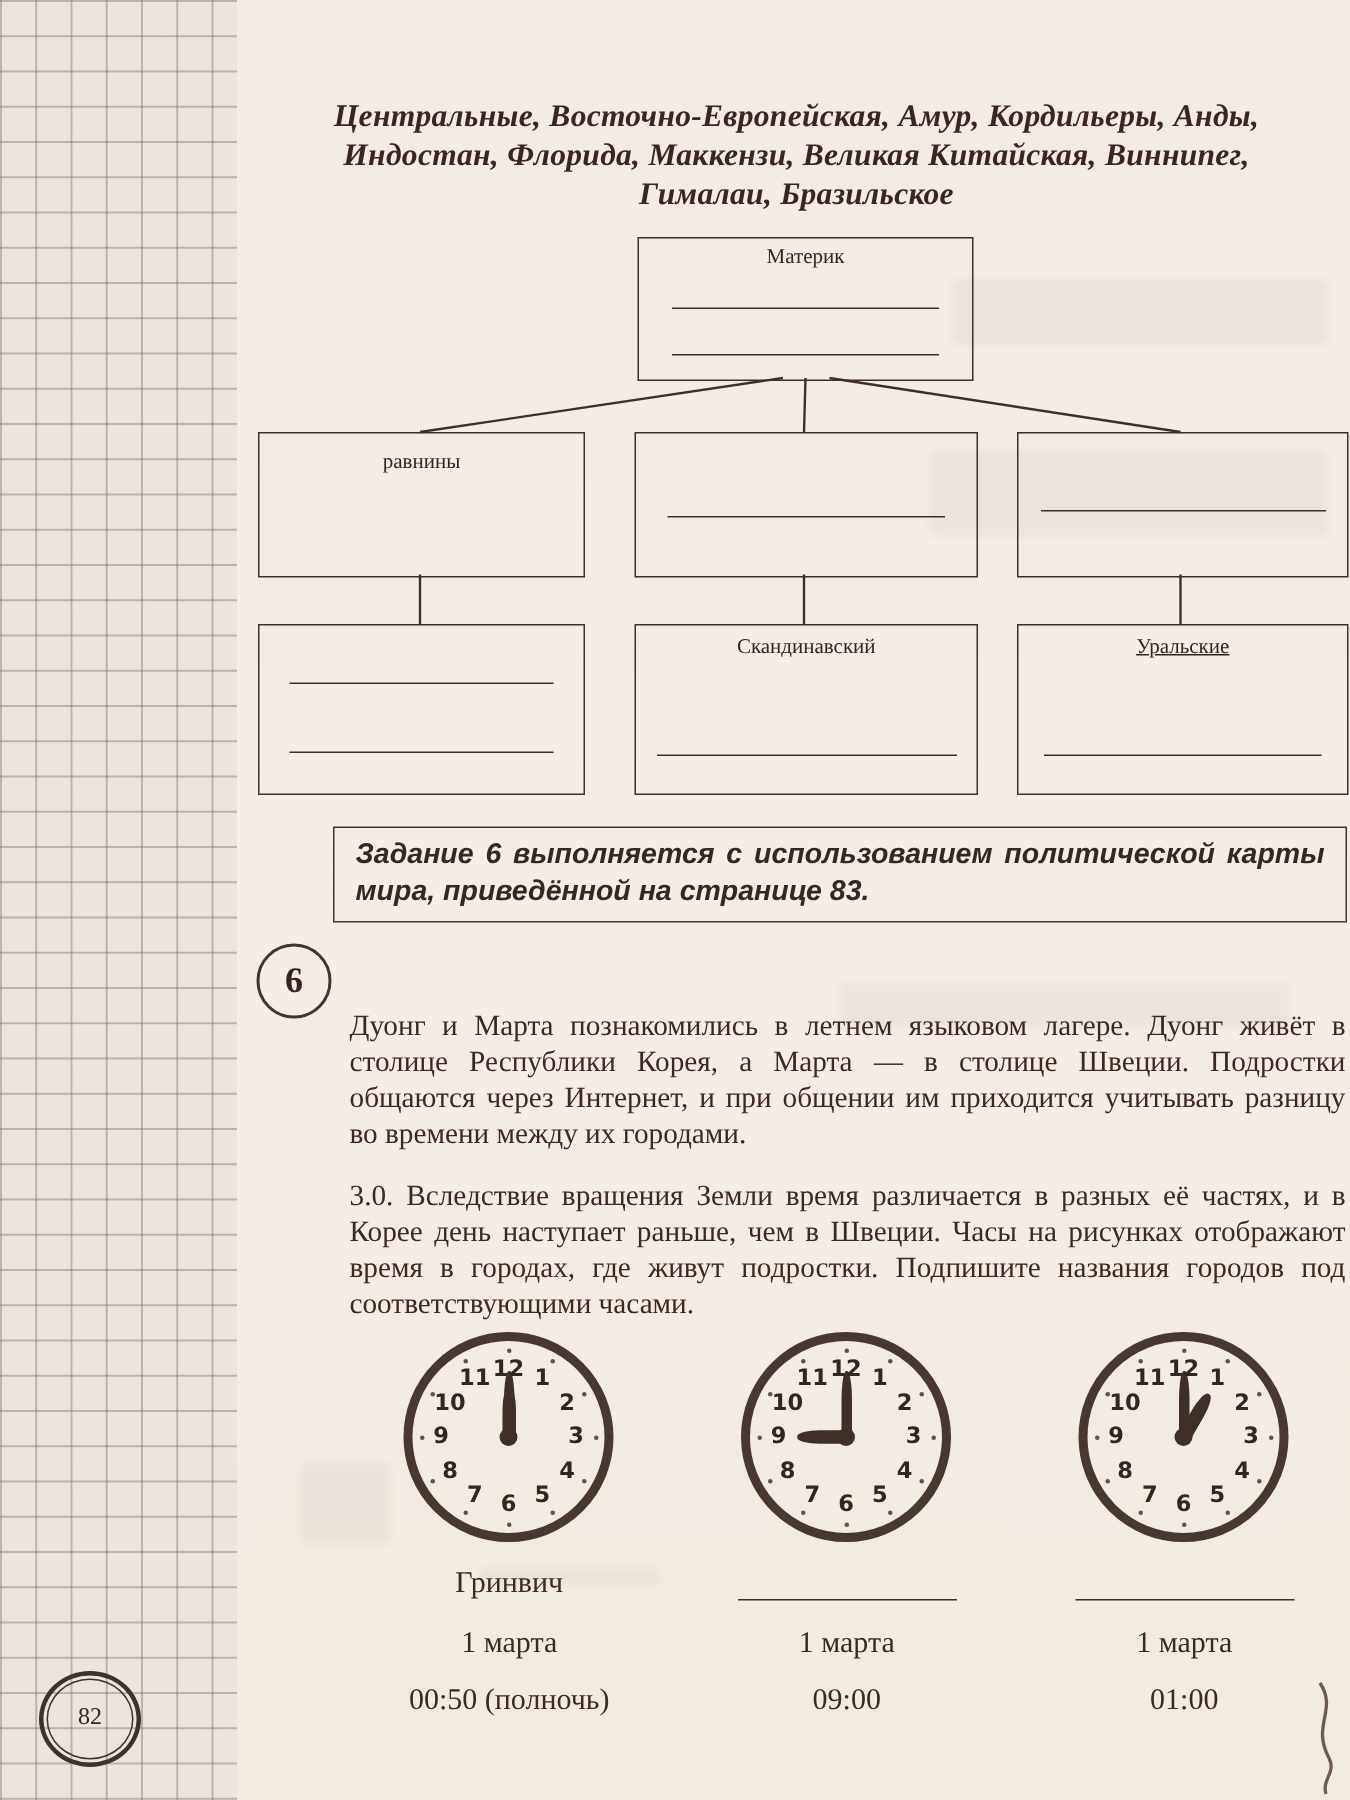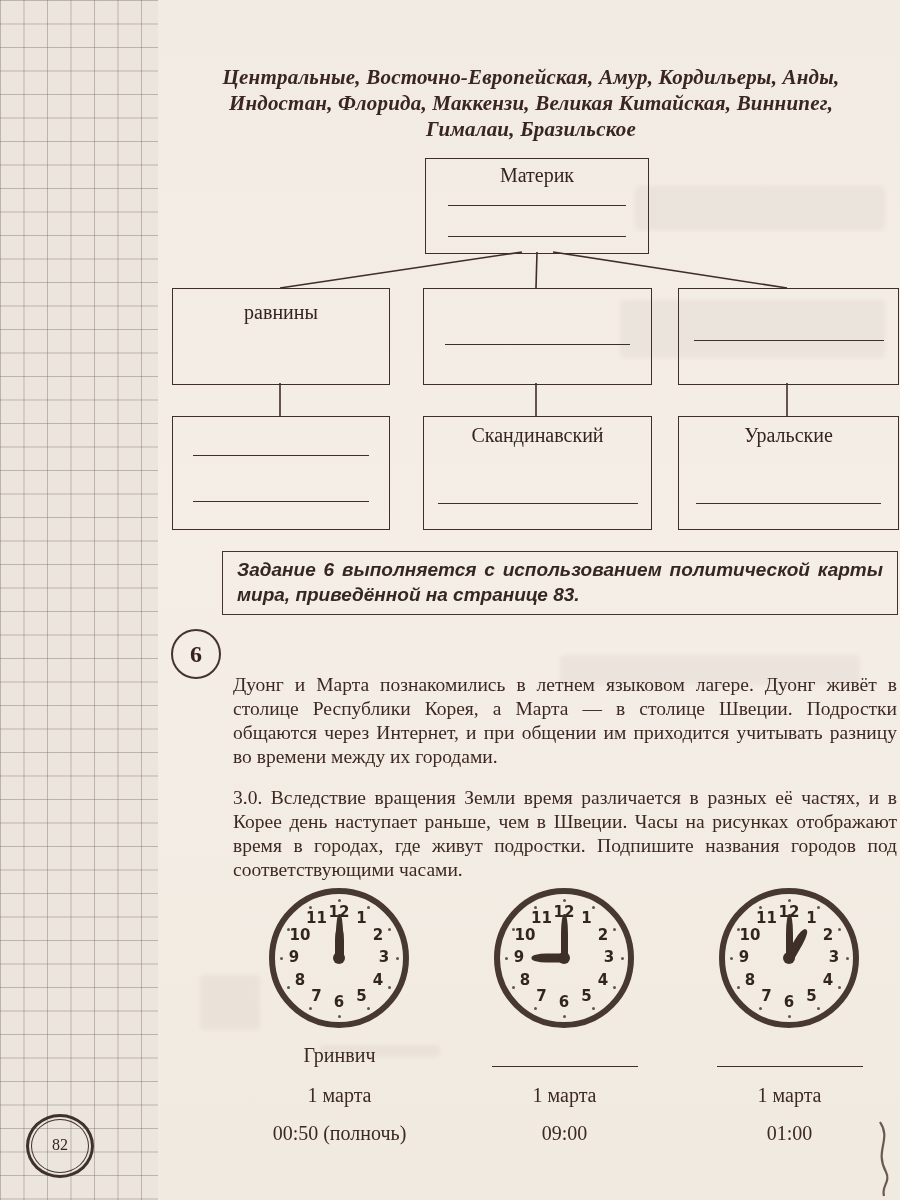--- a/index.html
+++ b/index.html
@@ -16,21 +16,21 @@
       #ece5dd;}
   
   .ghost{position:absolute;background:#6a5a50;opacity:.055;filter:blur(2px);border-radius:4px;}
 
   .wordbank{position:absolute;left:165px;top:64px;width:732px;text-align:center;
     font-style:italic;font-weight:bold;font-size:21px;line-height:26px;color:#3a2620;letter-spacing:.2px;}
 
   .diagram{position:absolute;left:170px;top:150px;width:727px;height:385px;}
   .diagram svg{position:absolute;left:0;top:0;}
   .dbox{position:absolute;border:1.6px solid #3f2f27;background:transparent;}
-  .dbox .box-title{display:block;text-align:center;font-size:20px;color:#35241e;}
+  .dbox .box-title{display:block;text-align:center;font-size:14px;color:#35241e;}
   .u-line{position:absolute;border-bottom:1.6px solid #3f2f27;height:0;}
 
   .notice{position:absolute;left:222px;top:551px;width:646px;border:1.6px solid #45342c;
     padding:5px 14px 7px 14px;background:transparent;}
   .notice p{margin:0;font-family:"Liberation Sans",sans-serif;font-style:italic;font-weight:bold;
     font-size:19px;line-height:25px;color:#352721;text-align:justify;}
 
   .task-circle{position:absolute;left:171px;top:629px;width:46px;height:46px;border:2px solid #45342c;
     border-radius:50%;text-align:center;line-height:46px;font-weight:bold;font-size:24px;color:#35241e;}
 
@@ -110,21 +110,21 @@
 
     <div class="dbox" style="left:2px;top:266px;width:216px;height:112px;">
       <div class="u-line" style="left:20px;top:38px;width:176px;"></div>
       <div class="u-line" style="left:20px;top:84px;width:176px;"></div>
     </div>
     <div class="dbox" style="left:253px;top:266px;width:227px;height:112px;">
       <span class="box-title" style="margin-top:7px;">Скандинавский</span>
       <div class="u-line" style="left:14px;top:86px;width:200px;"></div>
     </div>
     <div class="dbox" style="left:508px;top:266px;width:219px;height:112px;">
-      <span class="box-title" style="margin-top:7px;">Уральские</span>
+      <span class="box-title" style="margin-top:7px;text-decoration:underline;">Уральские</span>
       <div class="u-line" style="left:17px;top:86px;width:185px;"></div>
     </div>
   </div>
 
   <div class="notice">
     <p>Задание 6 выполняется с использованием политической карты мира, приведённой на странице 83.</p>
   </div>
 
   <div class="task-circle">6</div>
   <p class="para p-intro">Дуонг и Марта познакомились в летнем языковом лагере. Дуонг живёт в столице Республики Корея, а Марта — в столице Швеции. Подростки общаются через Интернет, и при общении им приходится учитывать разницу во времени между их городами.</p>

